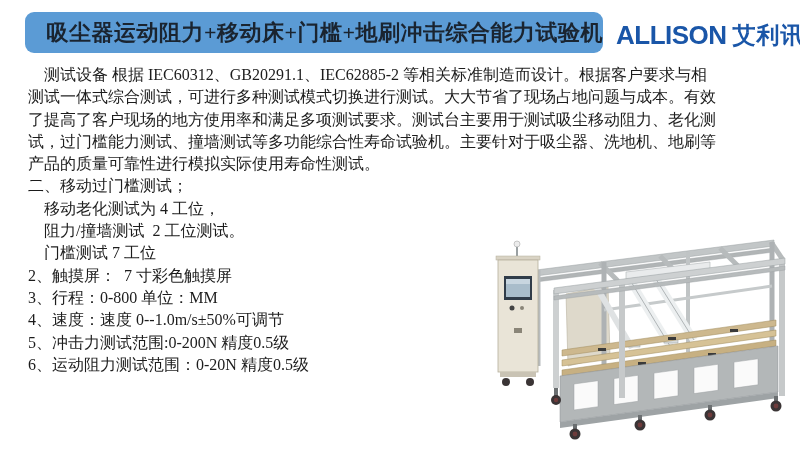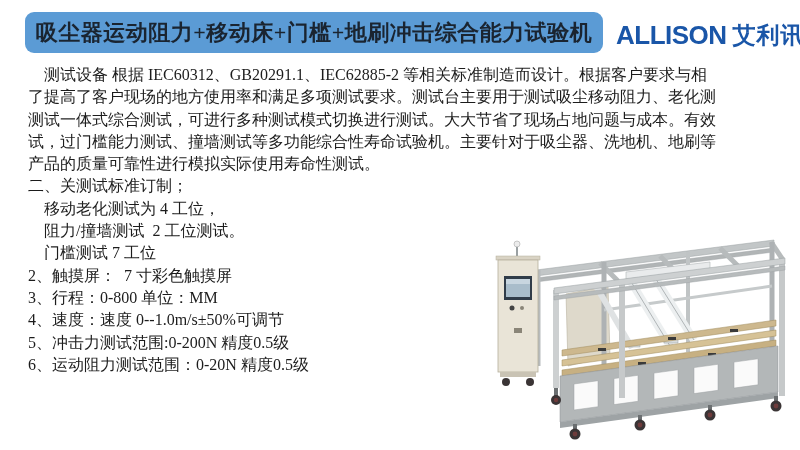--- a/index.html
+++ b/index.html
@@ -24,21 +24,21 @@
     background: var(--page-bg);
   }
   .title-banner {
     position: absolute;
     left: 25px; top: 12px;
     width: 578px; height: 41px;
     background: var(--banner-bg);
     border-radius: 9px;
     display: flex;
     align-items: center;
-    justify-content: center;
+    justify-content: flex-end;
   }
   .title-banner .title-text {
     font-size: 22px;
     font-weight: 600;
     color: var(--banner-text);
     letter-spacing: 0.5px;
     white-space: nowrap;
   }
   .brand-logo {
     position: absolute;
@@ -96,25 +96,25 @@
   </div>
 
   <div class="brand-logo">
     <span class="logo-latin">ALLISON</span>
     <span class="logo-cjk">艾利讯</span>
     <span class="logo-reg">®</span>
   </div>
 
   <div class="body-text">
       <div class="text-line">    测试设备 根据 IEC60312、GB20291.1、IEC62885-2 等相关标准制造而设计。根据客户要求与相</div>
+      <div class="text-line">测试一体式综合测试，可进行多种测试模式切换进行测试。大大节省了现场占地问题与成本。有效</div>
       <div class="text-line">了提高了客户现场的地方使用率和满足多项测试要求。测试台主要用于测试吸尘移动阻力、老化测</div>
-      <div class="text-line">测试一体式综合测试，可进行多种测试模式切换进行测试。大大节省了现场占地问题与成本。有效</div>
       <div class="text-line">试，过门槛能力测试、撞墙测试等多功能综合性寿命试验机。主要针对于吸尘器、洗地机、地刷等</div>
       <div class="text-line">产品的质量可靠性进行模拟实际使用寿命性测试。</div>
-      <div class="text-line">二、关测试标准订制；</div>
+      <div class="text-line">二、移动过门槛测试；</div>
       <div class="text-line">    移动老化测试为 4 工位，</div>
       <div class="text-line">    阻力/撞墙测试  2 工位测试。</div>
       <div class="text-line">    门槛测试 7 工位</div>
       <div class="text-line">2、触摸屏：  7 寸彩色触摸屏</div>
       <div class="text-line">3、行程：0-800 单位：MM</div>
       <div class="text-line">4、速度：速度 0--1.0m/s±50%可调节</div>
       <div class="text-line">5、冲击力测试范围:0-200N 精度0.5级</div>
       <div class="text-line">6、运动阻力测试范围：0-20N 精度0.5级</div>
     </div>
 

